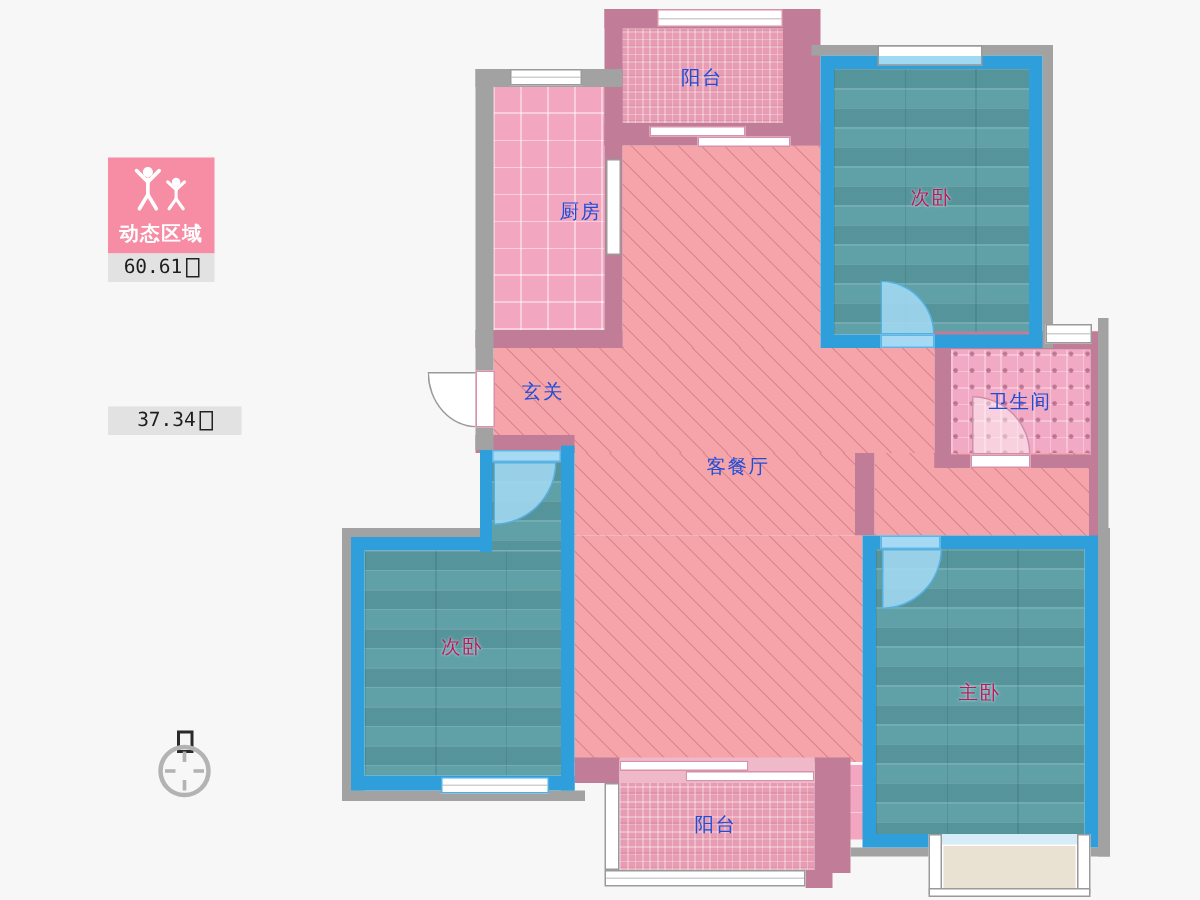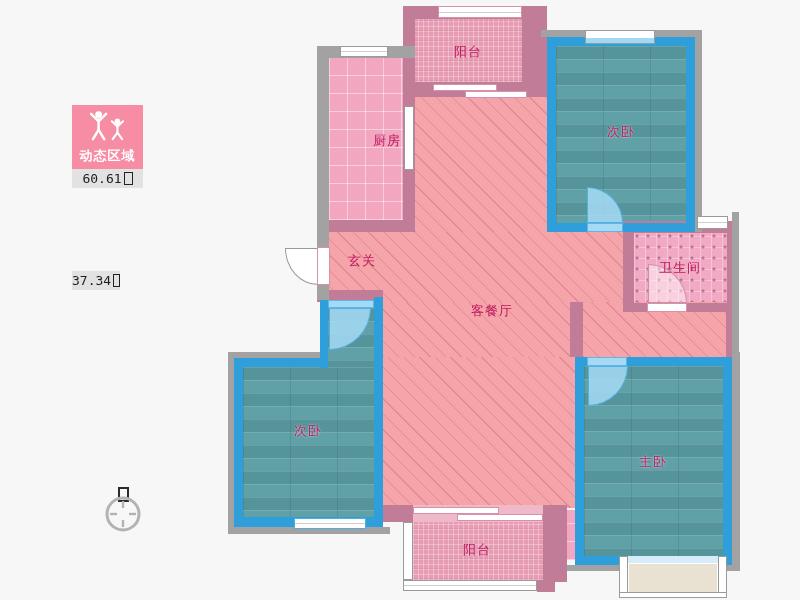--- a/index.html
+++ b/index.html
@@ -35,21 +35,21 @@
   .win-line{background-image:linear-gradient(#cfcfcf,#cfcfcf);background-size:100% 1px;
             background-position:center;background-repeat:no-repeat;}
   .win-pink{border-color:#d890ab;}
   .win-blue{border-color:#53aee0;}
   .doorbar-blue{background:#a6d9f3;border:1px solid #5fb5e6;box-sizing:border-box;}
   .arc-blue{background:rgba(165,218,245,0.85);border:1px solid #55b0e2;box-sizing:border-box;}
   .arc-white{background:rgba(255,255,255,0.92);border:1px solid #9a9a9a;box-sizing:border-box;}
   .arc-bath{background:rgba(255,255,255,0.45);border:1px solid #cf8fab;box-sizing:border-box;}
   
   .room-label{width:70px;text-align:center;font-size:13px;letter-spacing:1px;pointer-events:none;}
-  .lab-pink{color:#be185d;}
+  .lab-pink{color:#1d4ed8;}
   .lab-blue{color:#be185d;text-shadow:0 0 2px rgba(235,248,255,0.9);}
   
   .card{display:flex;flex-direction:column;align-items:center;justify-content:flex-end;
         box-sizing:border-box;padding-bottom:4px;}
   .card-label{color:#ffffff;font-size:13px;font-weight:bold;letter-spacing:1px;}
   .card-icon{margin-bottom:5px;}
   .strip{background:#e2e2e2;display:flex;align-items:center;justify-content:center;
          font-family:"DejaVu Sans Mono","Liberation Mono",monospace;font-size:13px;color:#1d1d1d;}
   .tofu{display:inline-block;width:7px;height:11px;border:1.5px solid #222;margin-left:2px;}
 </style>
@@ -77,21 +77,21 @@
       </g>
       <circle cx="34" cy="12" r="3" fill="#ffffff"></circle>
     </svg>
     <span class="card-label">动态区域</span>
   </div>
   <div class="abs strip" style="left:72px;top:169px;width:71px;height:19px;">
     <span>60.61</span>
       <span class="tofu"></span>
   </div>
 
-  <div class="abs strip" style="left:72px;top:271px;width:48px;height:19px;">
+  <div class="abs strip" style="left:72px;top:271px;width:89px;height:19px;">
     <span>37.34</span>
       <span class="tofu"></span>
   </div>
 
   <svg class="abs" style="left:88px;top:468px;" width="70" height="70" viewBox="0 0 70 70">
     <rect x="31" y="20" width="9" height="13" fill="none" stroke="#2a2a2a" stroke-width="2"></rect>
     <circle cx="35" cy="46" r="16" fill="none" stroke="#b3b3b3" stroke-width="3"></circle>
     <g stroke="#b3b3b3" stroke-width="2.4">
       <line x1="35" y1="33" x2="35" y2="40"></line>
       <line x1="35" y1="52" x2="35" y2="59"></line>

